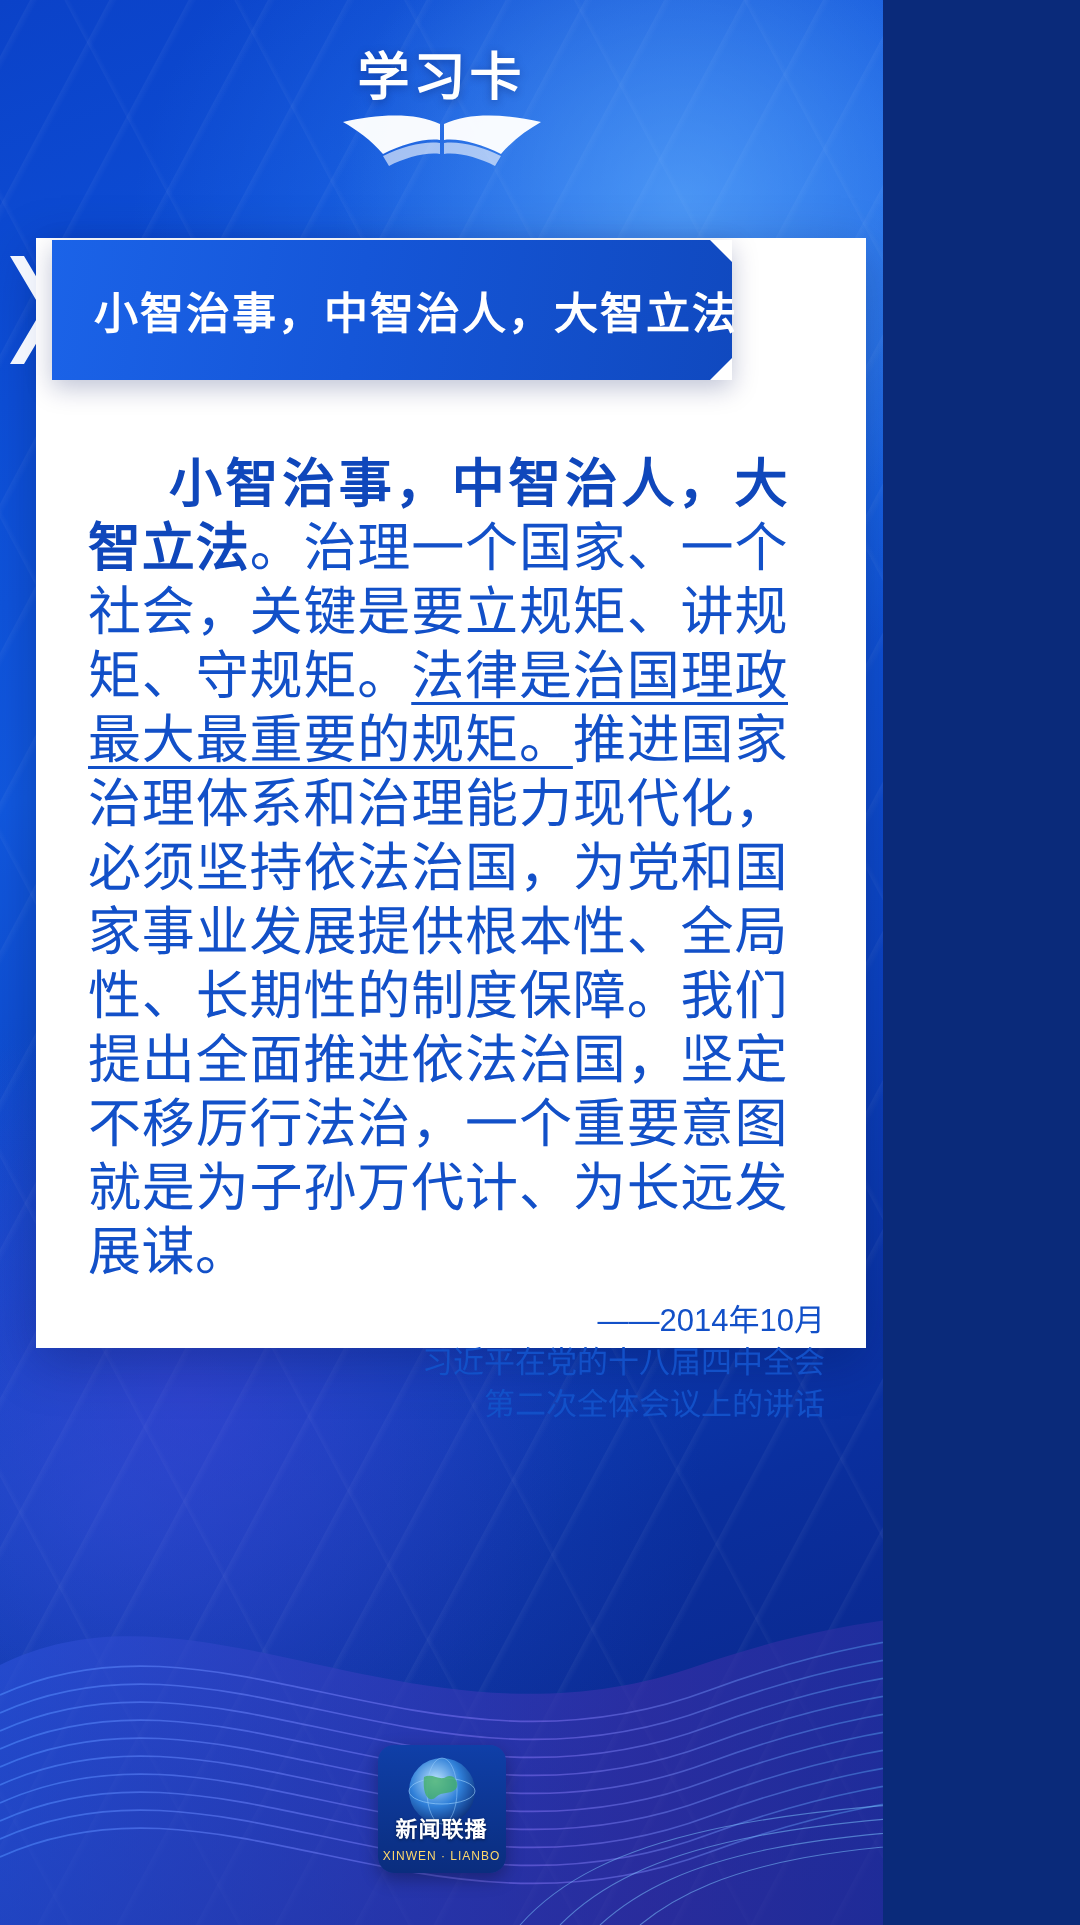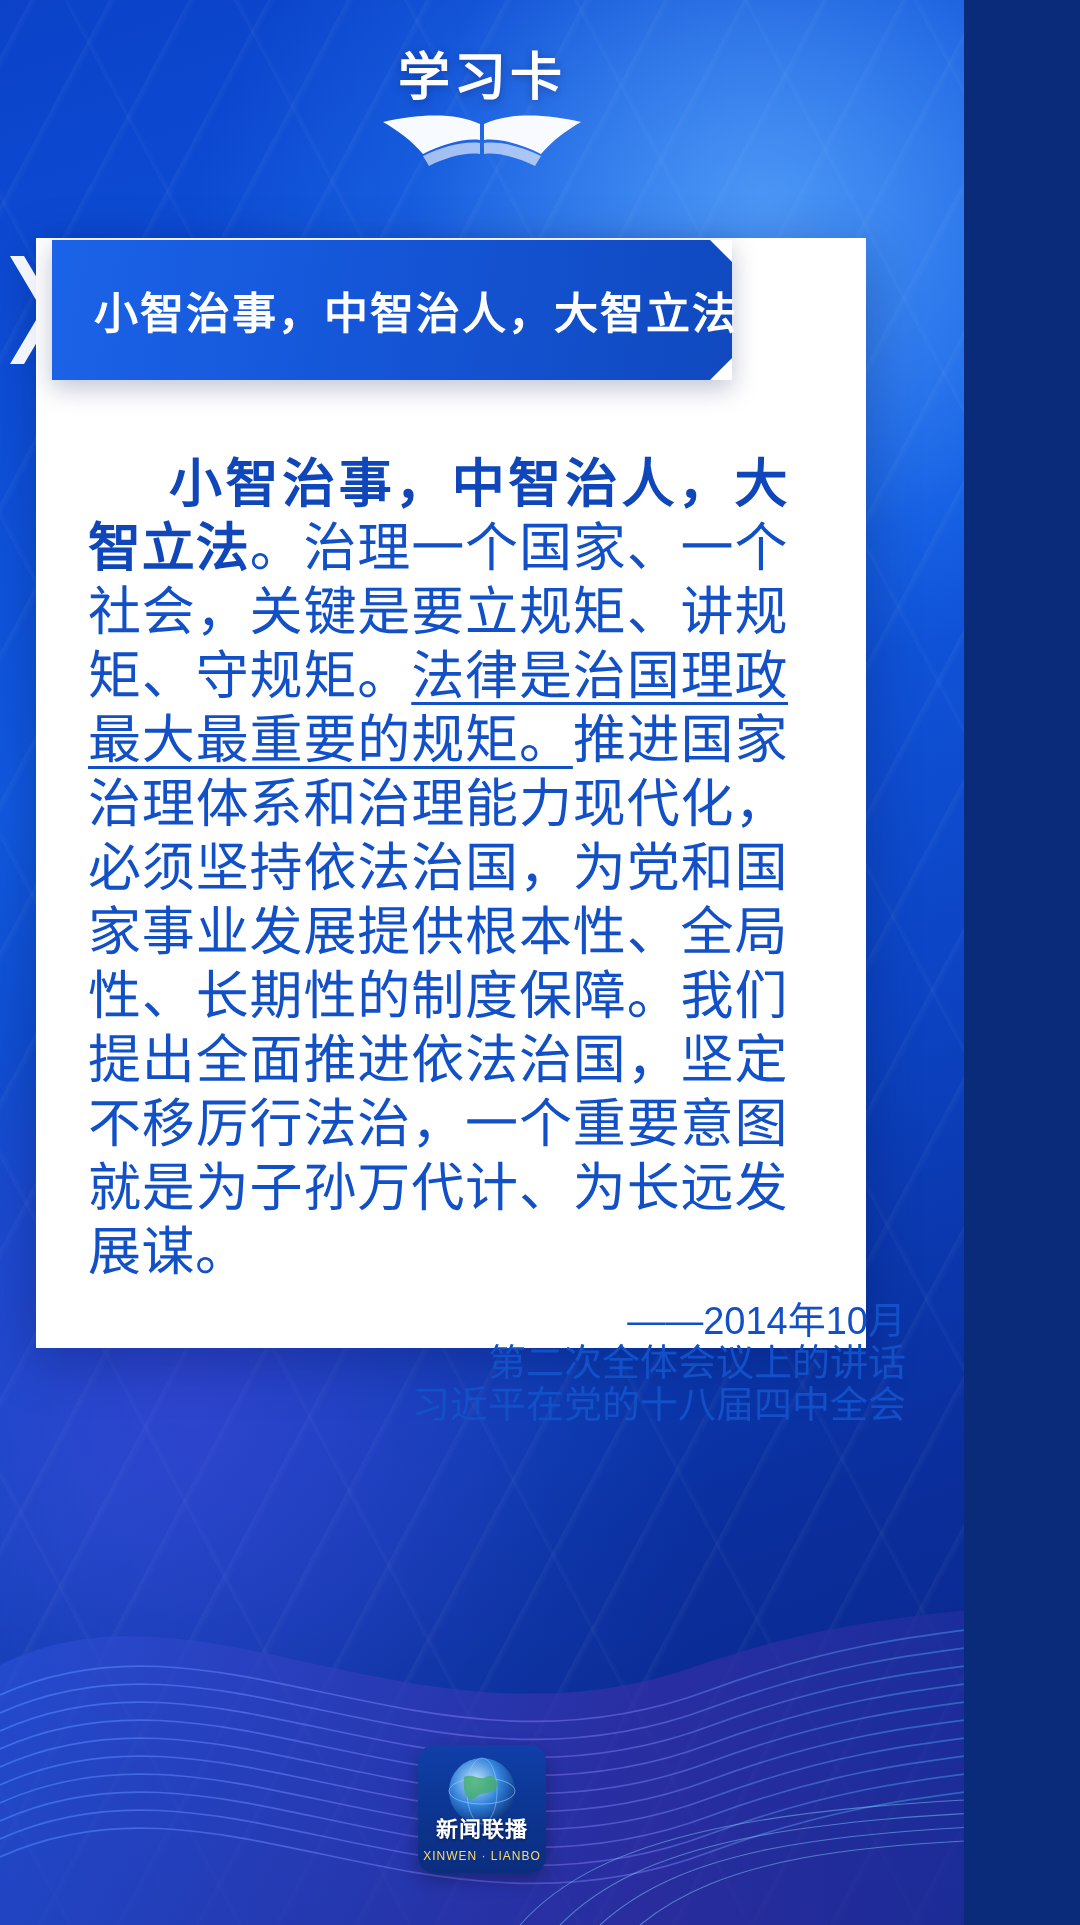--- a/index.html
+++ b/index.html
@@ -5,21 +5,21 @@
   html, body {
     margin: 0;
     padding: 0;
     background: #0a2a7a;
   }
   body {
     font-family: "Liberation Sans", "DejaVu Sans", sans-serif;
   }
   .poster {
     position: relative;
-    width: 964px;
+    width: 883px;
     height: 1925px;
     overflow: hidden;
     background:
       radial-gradient(ellipse 900px 700px at 78% 12%, rgba(60,150,255,0.55) 0%, rgba(60,150,255,0) 62%),
       radial-gradient(ellipse 1000px 800px at 12% 78%, rgba(40,90,220,0.5) 0%, rgba(40,90,220,0) 60%),
       linear-gradient(160deg, #0b42c8 0%, #0d4fd8 18%, #1159e0 36%, #0c44c4 58%, #0a2f9e 78%, #0b2482 100%);
   }
   
   .streaks {
     position: absolute;
@@ -165,21 +165,21 @@
   }
 
   
   .attrib {
     position: absolute;
     right: 58px;
     top: 1300px;
     width: 640px;
     text-align: right;
     color: #1250c8;
-    font-size: 38px;
+    font-size: 31px;
     line-height: 42px;
     font-family: "Liberation Sans", "DejaVu Sans", sans-serif;
   }
 
   
   .waves {
     position: absolute;
     left: 0; right: 0; bottom: 0;
     height: 560px;
     pointer-events: none;
@@ -259,22 +259,22 @@
     <div class="notch-top"></div>
     <div class="notch-bottom"></div>
   </div>
 
   <div class="body-text">
     <span class="indent"></span><b>小智治事，中智治人，大智立法</b><span>。治理一个国家、一个社会，关键是要立规矩、讲规矩、守规矩。</span><u>法律是治国理政最大最重要的规矩。</u><span>推进国家治理体系和治理能力现代化，必须坚持依法治国，为党和国家事业发展提供根本性、全局性、长期性的制度保障。我们提出全面推进依法治国，坚定不移厉行法治，一个重要意图就是为子孙万代计、为长远发展谋。</span>
   </div>
 
   <div class="attrib">
     <div>——2014年10月</div>
+    <div>习近平在党的十八届四中全会</div>
     <div>第二次全体会议上的讲话</div>
-    <div>习近平在党的十八届四中全会</div>
   </div>
 
   <svg class="waves" viewBox="0 0 1080 560" preserveAspectRatio="none">
     <defs>
       <linearGradient id="wg" x1="0" y1="0" x2="1" y2="0">
         <stop offset="0%" stop-color="#4f8dff" stop-opacity="0.55"></stop>
         <stop offset="50%" stop-color="#8f7bff" stop-opacity="0.45"></stop>
         <stop offset="100%" stop-color="#3fd8ff" stop-opacity="0.35"></stop>
       </linearGradient>
       <linearGradient id="wg2" x1="0" y1="0" x2="1" y2="0">

